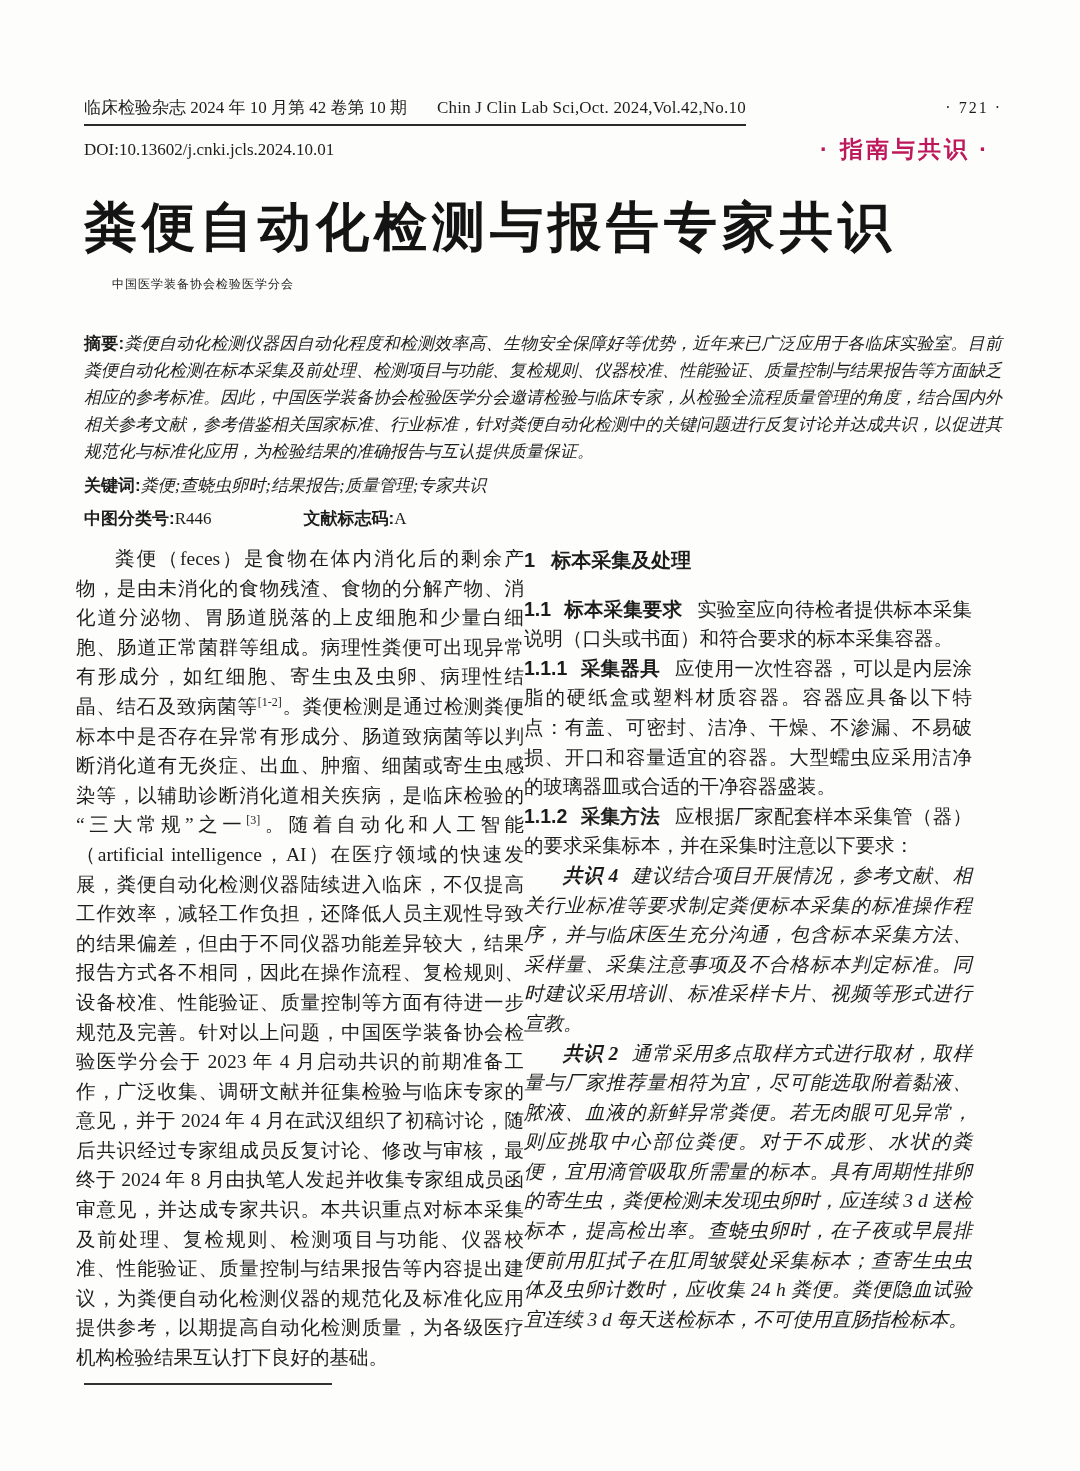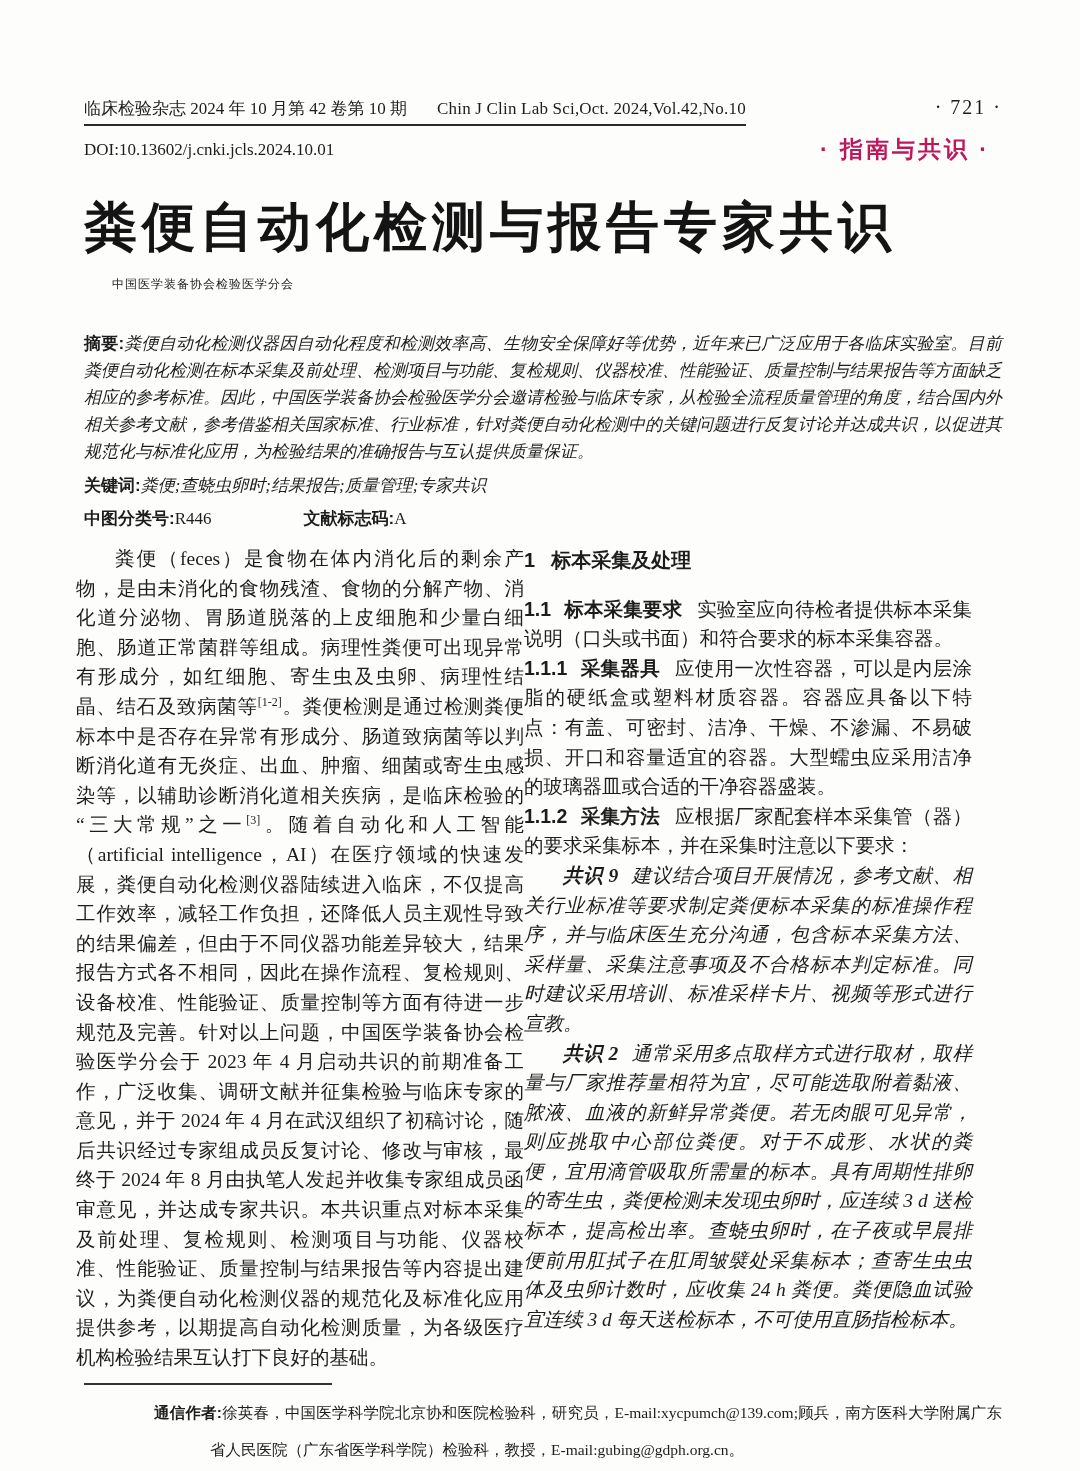--- a/index.html
+++ b/index.html
@@ -7,21 +7,21 @@
     position:relative;width:1080px;height:1471px;background:#fdfdfb;
     color:#1d1d1d;font-family:"Liberation Serif","DejaVu Serif",serif;
     overflow:hidden;
   }
   
   .running-head{
     position:absolute;top:96px;left:84px;right:78px;
     display:flex;align-items:baseline;font-size:17px;white-space:nowrap;
   }
   .journal-en{margin-left:30px;letter-spacing:.2px;}
-  .page-no{margin-left:auto;font-size:20px;letter-spacing:2px;}
+  .page-no{margin-left:auto;font-size:16px;letter-spacing:2px;}
   .head-rule{position:absolute;top:124px;left:84px;width:662px;height:0;
     border-top:2.5px solid #2b2b2b;}
   
   .doi-row{position:absolute;top:134px;left:84px;right:90px;
     display:flex;justify-content:space-between;align-items:center;}
   .doi{font-size:17px;}
   .badge{font-family:"Liberation Sans","DejaVu Sans",sans-serif;
     font-weight:700;font-size:23px;letter-spacing:3px;color:#be185d;}
   
   .title{position:absolute;top:192px;left:84px;margin:0;
@@ -90,23 +90,22 @@
 
     <div class="col">
       <h2 class="sec-heading"><span class="h-num">1</span><span>标本采集及处理</span></h2>
 
       <p class="run"><span class="num">1.1</span><span class="head">标本采集要求</span><span>实验室应向待检者提供标本采集说明（口头或书面）和符合要求的标本采集容器。</span></p>
 
       <p class="run"><span class="num">1.1.1</span><span class="head">采集器具</span><span>应使用一次性容器，可以是内层涂脂的硬纸盒或塑料材质容器。容器应具备以下特点：有盖、可密封、洁净、干燥、不渗漏、不易破损、开口和容量适宜的容器。大型蠕虫应采用洁净的玻璃器皿或合适的干净容器盛装。</span></p>
 
       <p class="run"><span class="num">1.1.2</span><span class="head">采集方法</span><span>应根据厂家配套样本采集管（器）的要求采集标本，并在采集时注意以下要求：</span></p>
 
-      <p class="consensus"><span class="c-label">共识 9</span><span>建议结合项目开展情况，参考文献、相关行业标准等要求制定粪便标本采集的标准操作程序，并与临床医生充分沟通，包含标本采集方法、采样量、采集注意事项及不合格标本判定标准。同时建议采用培训、标准采样卡片、视频等形式进行宣教。</span></p>
+      <p class="consensus"><span class="c-label">共识 4</span><span>建议结合项目开展情况，参考文献、相关行业标准等要求制定粪便标本采集的标准操作程序，并与临床医生充分沟通，包含标本采集方法、采样量、采集注意事项及不合格标本判定标准。同时建议采用培训、标准采样卡片、视频等形式进行宣教。</span></p>
 
       <p class="consensus"><span class="c-label">共识 2</span><span>通常采用多点取样方式进行取材，取样量与厂家推荐量相符为宜，尽可能选取附着黏液、脓液、血液的新鲜异常粪便。若无肉眼可见异常，则应挑取中心部位粪便。对于不成形、水状的粪便，宜用滴管吸取所需量的标本。具有周期性排卵的寄生虫，粪便检测未发现虫卵时，应连续 3 d 送检标本，提高检出率。查蛲虫卵时，在子夜或早晨排便前用肛拭子在肛周皱襞处采集标本；查寄生虫虫体及虫卵计数时，应收集 24 h 粪便。粪便隐血试验宜连续 3 d 每天送检标本，不可使用直肠指检标本。</span></p>
     </div>
 
   </div>
 
   <div class="foot-rule"></div>
-  <p class="footnote"><span class="f-label">通信作者:</span><span>徐英春，中国医学科学院北京协和医院检验科，研究员，E-mail:xycpumch@139.com;顾兵，南方医科大学附属广东省人民医院（广东省医学科学院）检验科，教授，E-mail:gubing@gdph.org.cn。</span></p>
 
 </div>
 
 </body></html>

